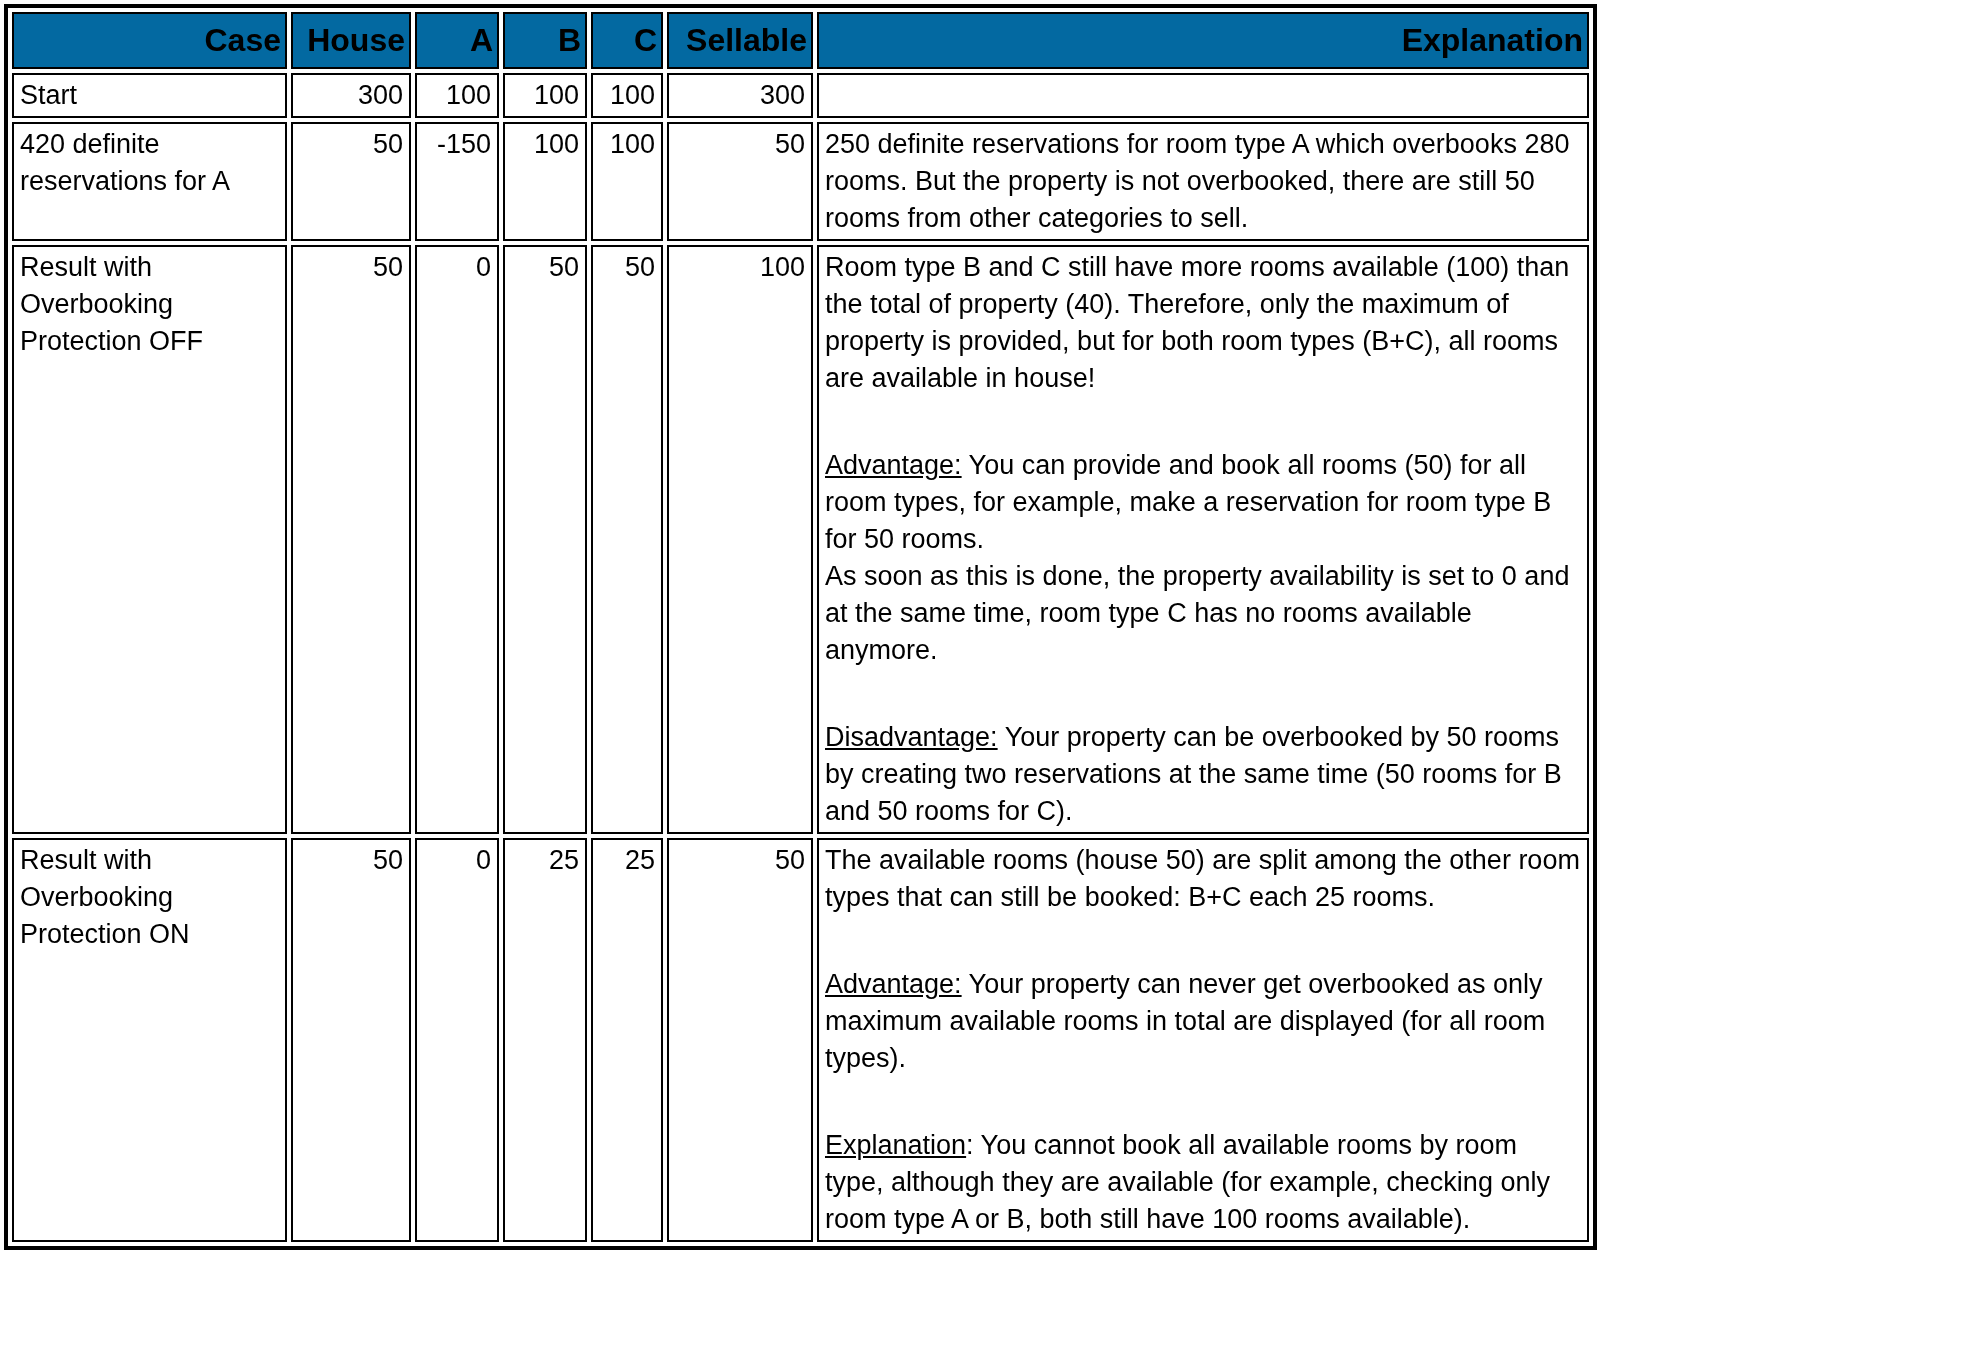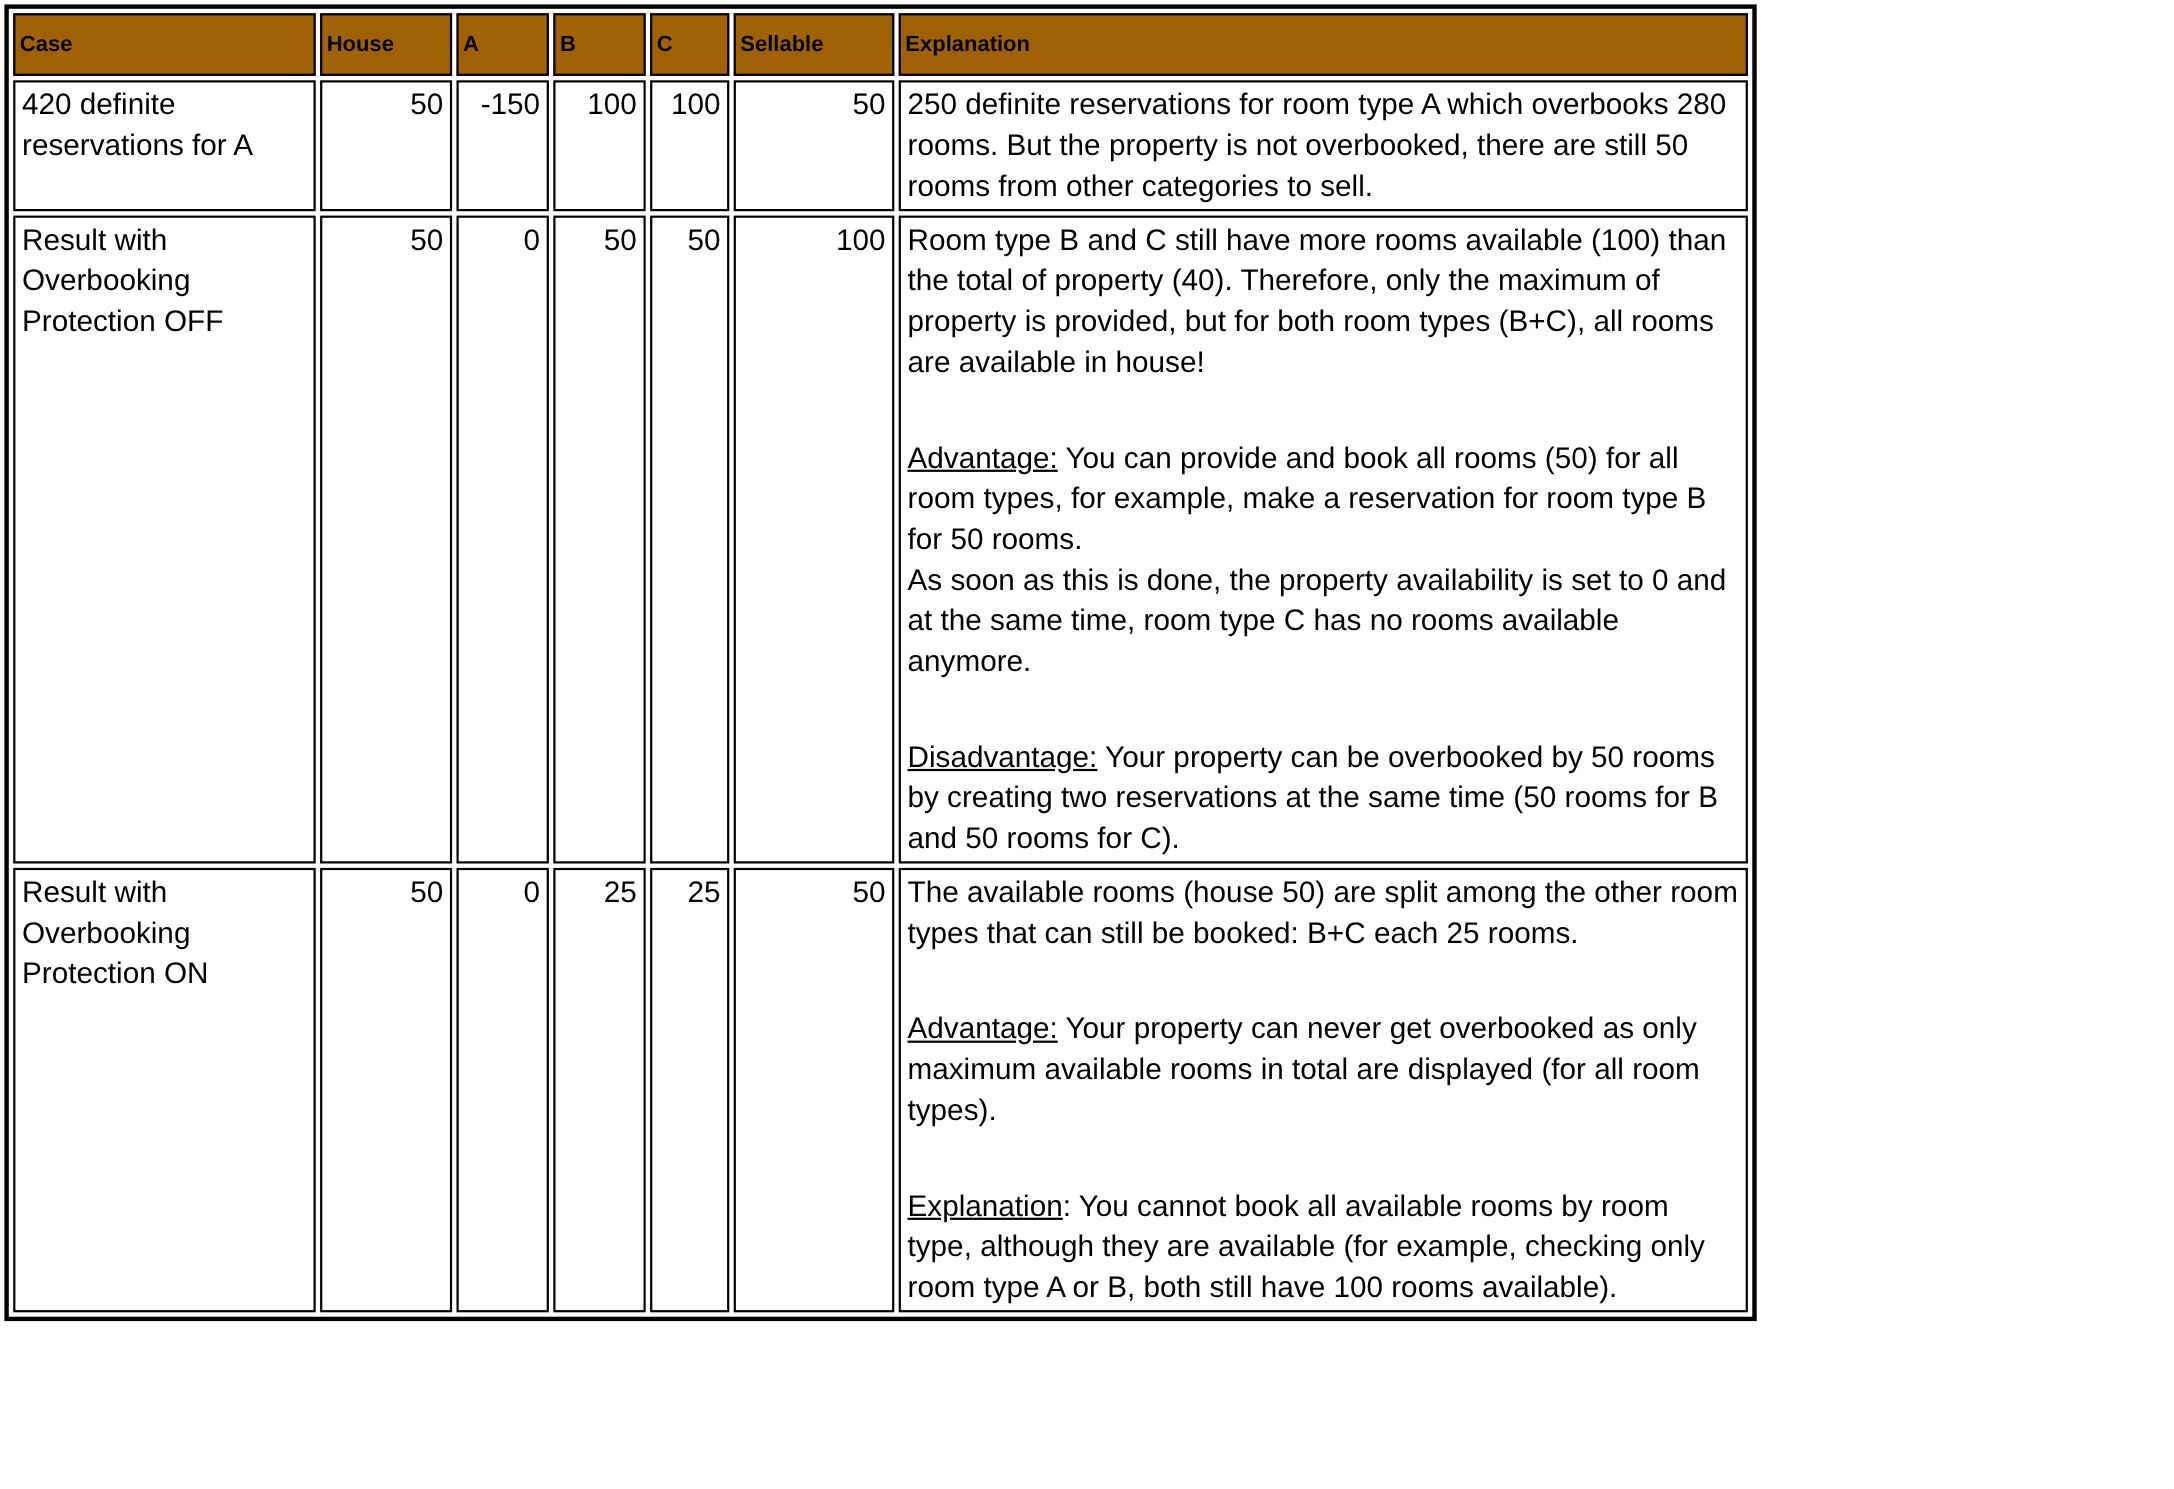--- a/index.html
+++ b/index.html
@@ -22,24 +22,24 @@
     table-layout: fixed;
   }
   table.avail th, table.avail td {
     border: 2px solid #000000;
     vertical-align: top;
     font-size: 27px;
     line-height: 37px;
     overflow: hidden;
   }
   table.avail th {
-    background: #a16207;
+    background: #0369a1;
     font-weight: bold;
-    font-size: 20px;
-    text-align: left;
+    font-size: 32px;
+    text-align: right;
     vertical-align: middle;
     padding: 8px 4px;
   }
   table.avail td { padding: 2px 6px; }
   td.case-cell { text-align: left; white-space: pre-line; }
   td.num-cell { text-align: right; }
   td.exp-cell { text-align: left; }
   .exp-intro { white-space: pre-line; }
   .exp-block { white-space: pre-line; margin-top: 50px; }
   .u { text-decoration: underline; text-align: center; }
@@ -60,20 +60,31 @@
     </colgroup>
     <tbody>
         <tr>
       <th>Case</th>
       <th>House</th>
       <th>A</th>
       <th>B</th>
       <th>C</th>
       <th>Sellable</th>
       <th>Explanation</th>
+    </tr>
+    <tr>
+      <td class="case-cell">Start</td>
+      <td class="num-cell">300</td>
+      <td class="num-cell">100</td>
+      <td class="num-cell">100</td>
+      <td class="num-cell">100</td>
+      <td class="num-cell">300</td>
+      <td class="exp-cell">
+            <div class="exp-intro"></div>
+          </td>
     </tr>
     <tr>
       <td class="case-cell">420 definite
 reservations for A</td>
       <td class="num-cell">50</td>
       <td class="num-cell">-150</td>
       <td class="num-cell">100</td>
       <td class="num-cell">100</td>
       <td class="num-cell">50</td>
       <td class="exp-cell">

